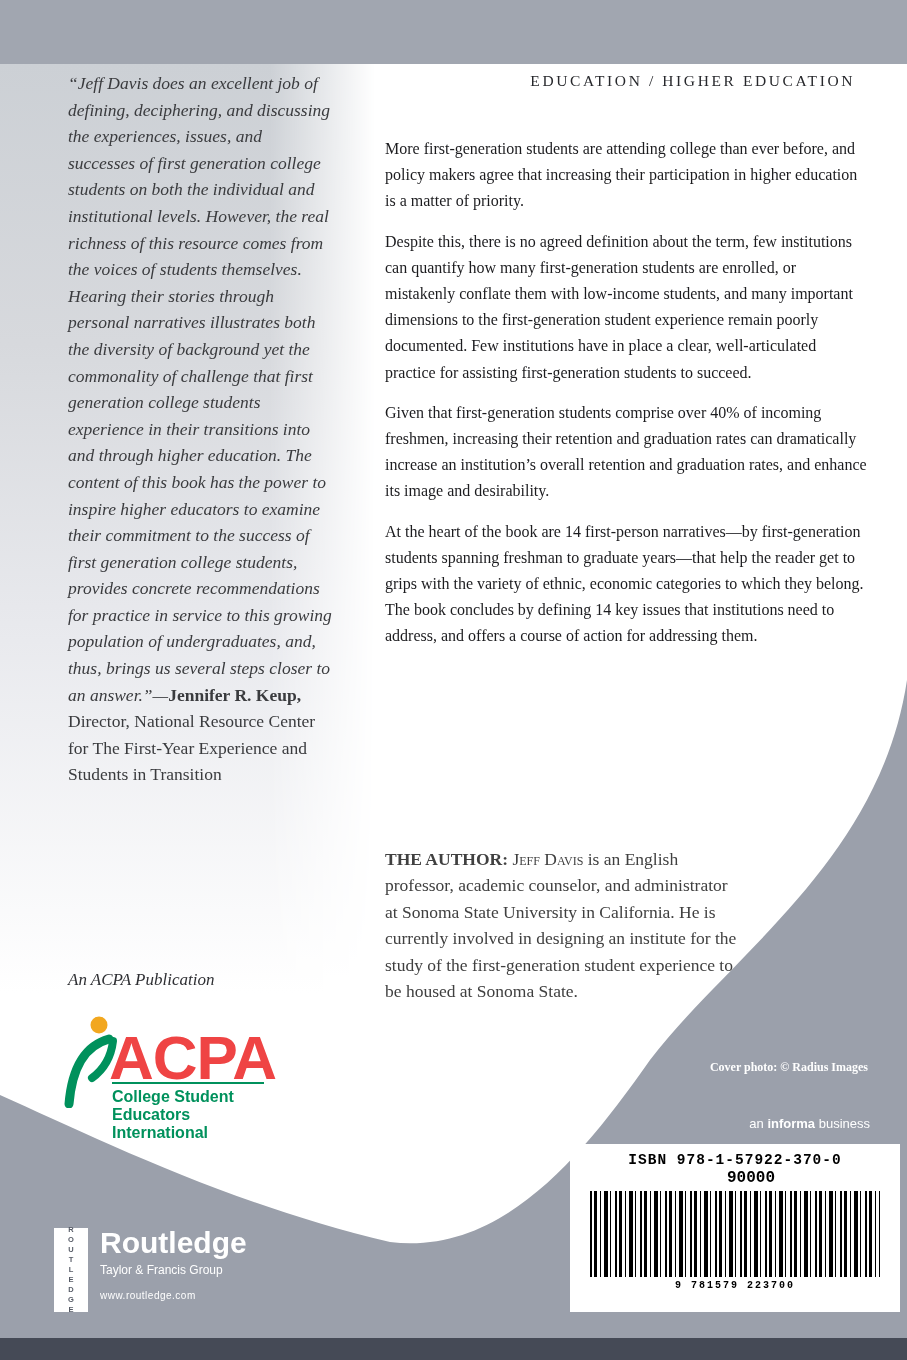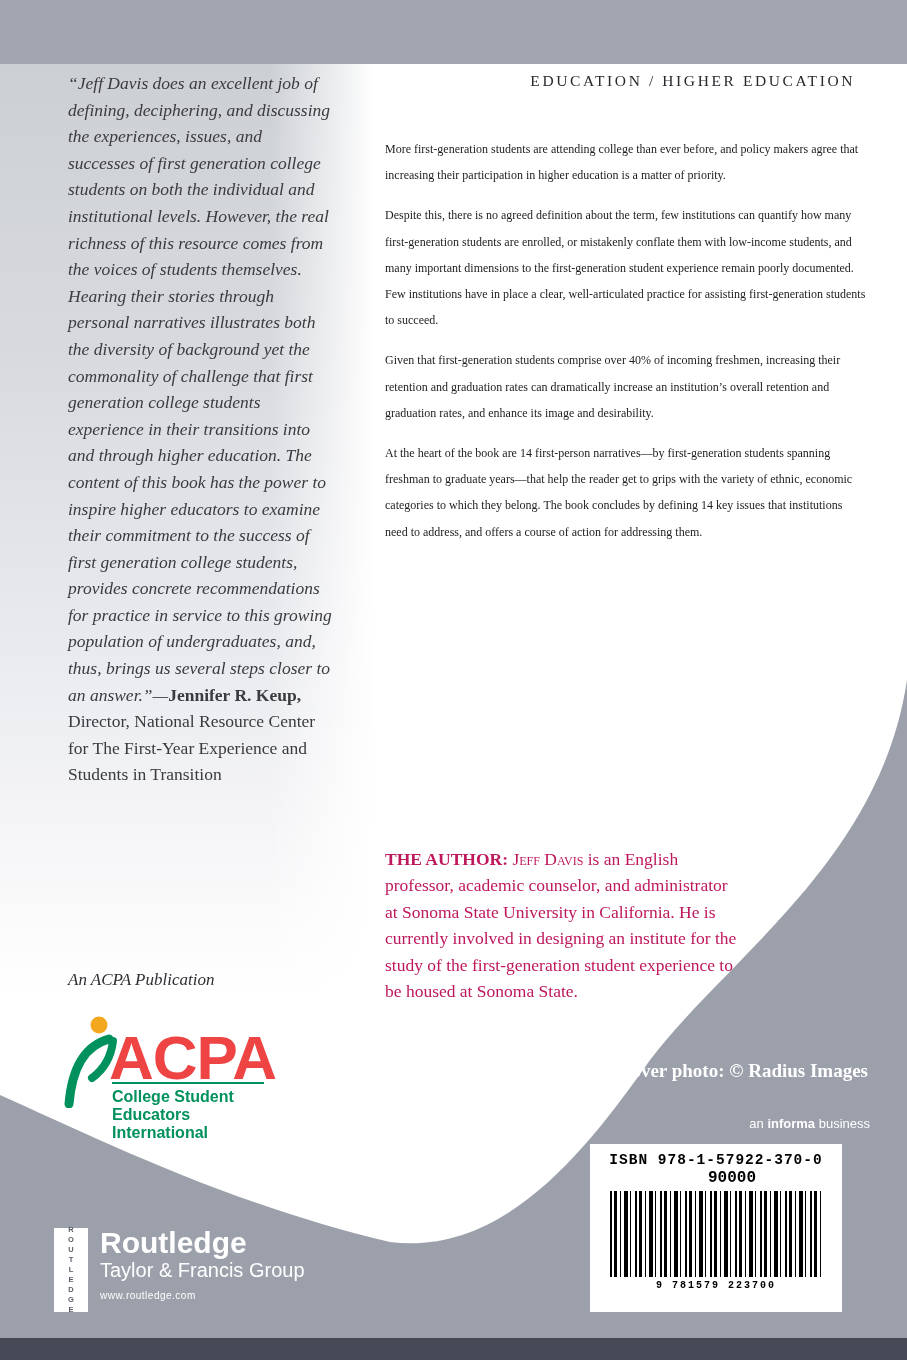--- a/index.html
+++ b/index.html
@@ -44,42 +44,42 @@
     font-size:16px; line-height:18px; color:#00915c;
   }
 
   
   .category {
     position:absolute; left:385px; top:72px; width:470px; text-align:right;
     font-size:15.5px; letter-spacing:2.6px; color:#27282c;
   }
   .body-col {
     position:absolute; left:385px; top:136px; width:482px;
-    font-size:12px; line-height:26.2px; color:#1c1c1f;
+    font-size:16px; line-height:26.2px; color:#1c1c1f;
   }
   .body-col p { margin-bottom:14px; }
   .author {
     position:absolute; left:385px; top:846px; width:352px;
-    font-size:17.5px; line-height:26.4px; color:#be185d;
+    font-size:17.5px; line-height:26.4px; color:#404040;
   }
   .a-label { font-weight:bold; }
   .a-name { font-variant:small-caps; }
 
   
   .credit {
     position:absolute; left:606px; top:1060px; width:262px; text-align:right;
-    color:#ffffff; font-weight:bold; font-size:19px;
+    color:#ffffff; font-weight:bold; font-size:12px;
   }
   .informa {
     position:absolute; left:638px; top:1116px; width:232px; text-align:right;
     color:#ffffff; font-family:"Liberation Sans", sans-serif; font-size:13px;
   }
   .barcode-box {
-    position:absolute; left:570px; top:1144px; width:252px; height:168px;
-    background:#ffffff; padding-top:8px;margin-left:20px;
+    position:absolute; left:570px; top:1144px; width:330px; height:168px;
+    background:#ffffff; padding-top:8px;
   }
   .isbn {
     text-align:center; font-family:"Liberation Mono", monospace;
     font-weight:bold; font-size:14.5px; letter-spacing:1px; color:#000;
   }
   .price {
     text-align:center; transform:translateX(16px); margin-top:1px;
     font-family:"Liberation Mono", monospace; font-weight:bold; font-size:16px; color:#000;
   }
   .bars {
@@ -100,21 +100,21 @@
     position:absolute; left:0; top:2px; width:34px; height:84px; background:#ffffff;
     display:flex; align-items:center; justify-content:center;
   }
   .r-vert {
     writing-mode:vertical-rl; text-orientation:upright;
     font-family:"Liberation Sans", sans-serif; font-weight:bold;
     font-size:7.5px; letter-spacing:1px; color:#565b66;
   }
   .r-text { position:absolute; left:46px; top:0; color:#ffffff; font-family:"Liberation Sans", sans-serif; }
   .r-name { font-size:30px; font-weight:bold; line-height:34px; }
-  .r-group { font-size:20px; line-height:19px; margin-top:1px; }
+  .r-group { font-size:12px; line-height:19px; margin-top:1px; }
   .r-url { font-size:10px; margin-top:10px; letter-spacing:0.5px; }
 </style>
 </head>
 <body>
 
 <div class="page">
 
   <div class="top-band"></div>
   <div class="left-panel"></div>
 

